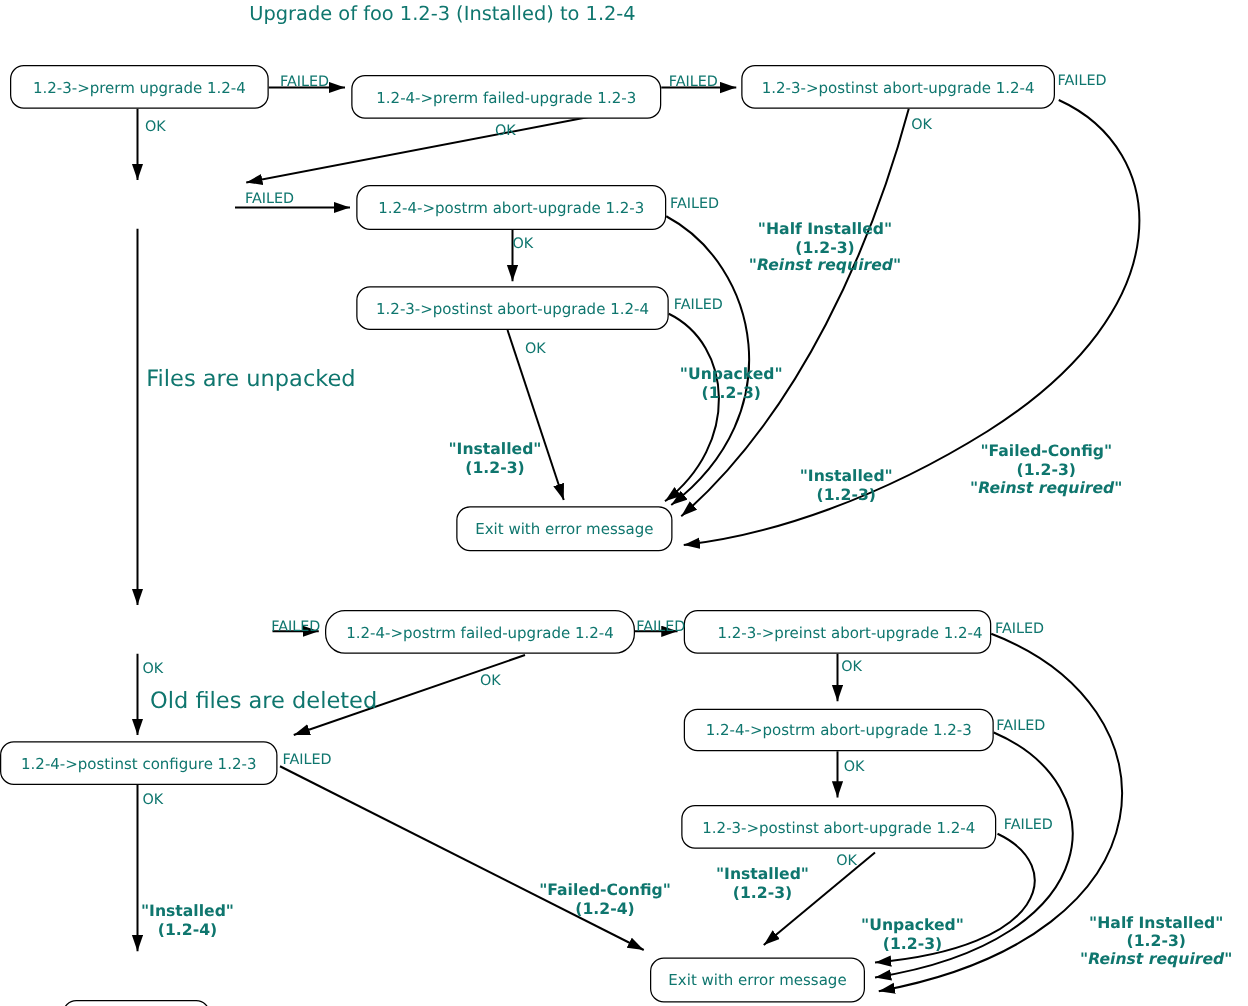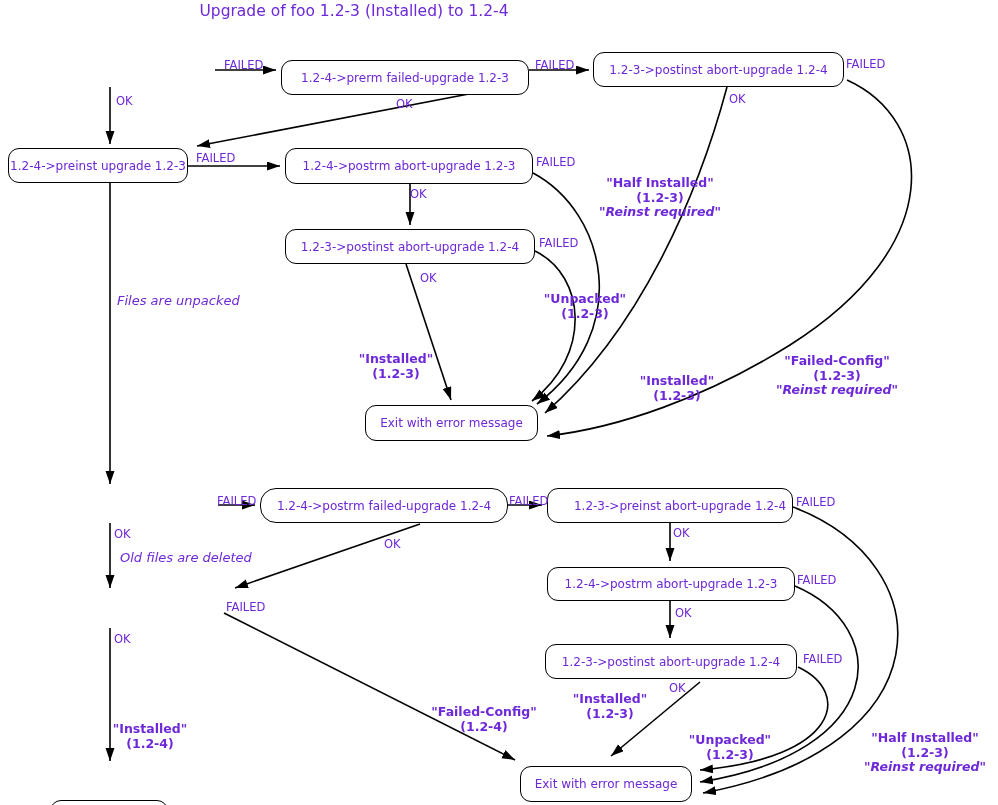--- a/index.html
+++ b/index.html
@@ -1,34 +1,34 @@
 <!DOCTYPE html>
 <html><head>
 <meta charset="utf-8">
 <style>
   html,body { margin:0; padding:0; background:#ffffff; }
   .canvas {
     position:relative; width:998px; height:805px; overflow:hidden;
-    background:#ffffff; color:#6d28d9;
+    background:#ffffff; color:#0f766e;
     font-family:"DejaVu Sans", "Liberation Sans", sans-serif;
   }
   .title {
     position:absolute; left:168px; top:2px; width:372px;
     font-size:15.5px; text-align:center; white-space:nowrap;
   }
   svg.edges { position:absolute; left:0; top:0; }
   svg.edges path.e { fill:none; stroke:#000; stroke-width:1.6px; }
   .node {
     position:absolute; box-sizing:border-box;
     background:#fff; border:1.8px solid #000; border-radius:11px;
     display:flex; align-items:center; justify-content:center;
     font-size:12px; text-align:center; white-space:nowrap;
   }
   .elabel { position:absolute; font-size:11.5px; white-space:nowrap; }
-  .note { position:absolute; font-size:13px; font-style:italic; white-space:nowrap; }
+  .note { position:absolute; font-size:18px; white-space:nowrap; }
   .ann {
     position:absolute; font-size:12.5px; font-weight:bold;
     text-align:center; line-height:1.17; white-space:nowrap;
   }
   .ann .it { font-style:italic; }
 </style>
 </head>
 <body>
 
 <div class="canvas">
@@ -60,29 +60,30 @@
     <path class="e" d="M110,628 L110,761" marker-end="url(#arw)"></path>
     <path class="e" d="M224,613 L515,760" marker-end="url(#arw)"></path>
     <path class="e" d="M700,682 L611,756" marker-end="url(#arw)"></path>
     <path class="e" d="M798,667 C853,693 838,758 700,770" marker-end="url(#arw)"></path>
     <path class="e" d="M795,586 C893,628 888,752 700,782" marker-end="url(#arw)"></path>
     <path class="e" d="M793,507 C945,565 945,748 703,793" marker-end="url(#arw)"></path>
   </svg>
 
   <div class="title">Upgrade of foo 1.2-3 (Installed) to 1.2-4</div>
 
+  <div class="node" style="left:8px;   top:52px;  width:207px; height:35px;">1.2-3-&gt;prerm upgrade 1.2-4</div>
   <div class="node" style="left:281px; top:60px;  width:248px; height:35px;">1.2-4-&gt;prerm failed-upgrade 1.2-3</div>
   <div class="node" style="left:593px; top:52px;  width:251px; height:35px;">1.2-3-&gt;postinst abort-upgrade 1.2-4</div>
-  <div class="node" style="left:8px;   top:148px; width:180px; height:35px;">1.2-4-&gt;preinst upgrade 1.2-3</div>
   <div class="node" style="left:285px; top:148px; width:248px; height:36px;">1.2-4-&gt;postrm abort-upgrade 1.2-3</div>
   <div class="node" style="left:285px; top:229px; width:250px; height:35px;">1.2-3-&gt;postinst abort-upgrade 1.2-4</div>
   <div class="node" style="left:365px; top:405px; width:173px; height:36px;">Exit with error message</div>
   <div class="node" style="left:260px; top:488px; width:248px; height:35px;border-radius:16px;">1.2-4-&gt;postrm failed-upgrade 1.2-4</div>
   <div class="node" style="left:547px; top:488px; width:246px; height:35px;padding-left:20px;">1.2-3-&gt;preinst abort-upgrade 1.2-4</div>
   <div class="node" style="left:547px; top:567px; width:248px; height:34px;">1.2-4-&gt;postrm abort-upgrade 1.2-3</div>
+  <div class="node" style="left:0px;   top:593px; width:222px; height:35px;">1.2-4-&gt;postinst configure 1.2-3</div>
   <div class="node" style="left:545px; top:644px; width:252px; height:35px;">1.2-3-&gt;postinst abort-upgrade 1.2-4</div>
   <div class="node" style="left:50px;  top:800px; width:118px; height:35px;">Successful exit</div>
   <div class="node" style="left:520px; top:766px; width:172px; height:36px;">Exit with error message</div>
 
   <div class="elabel" style="left:116px; top:94px;">OK</div>
   <div class="elabel" style="left:396px; top:97px;">OK</div>
   <div class="elabel" style="left:729px; top:92px;">OK</div>
   <div class="elabel" style="left:410px; top:187px;">OK</div>
   <div class="elabel" style="left:420px; top:271px;">OK</div>
   <div class="elabel" style="left:114px; top:527px;">OK</div>

